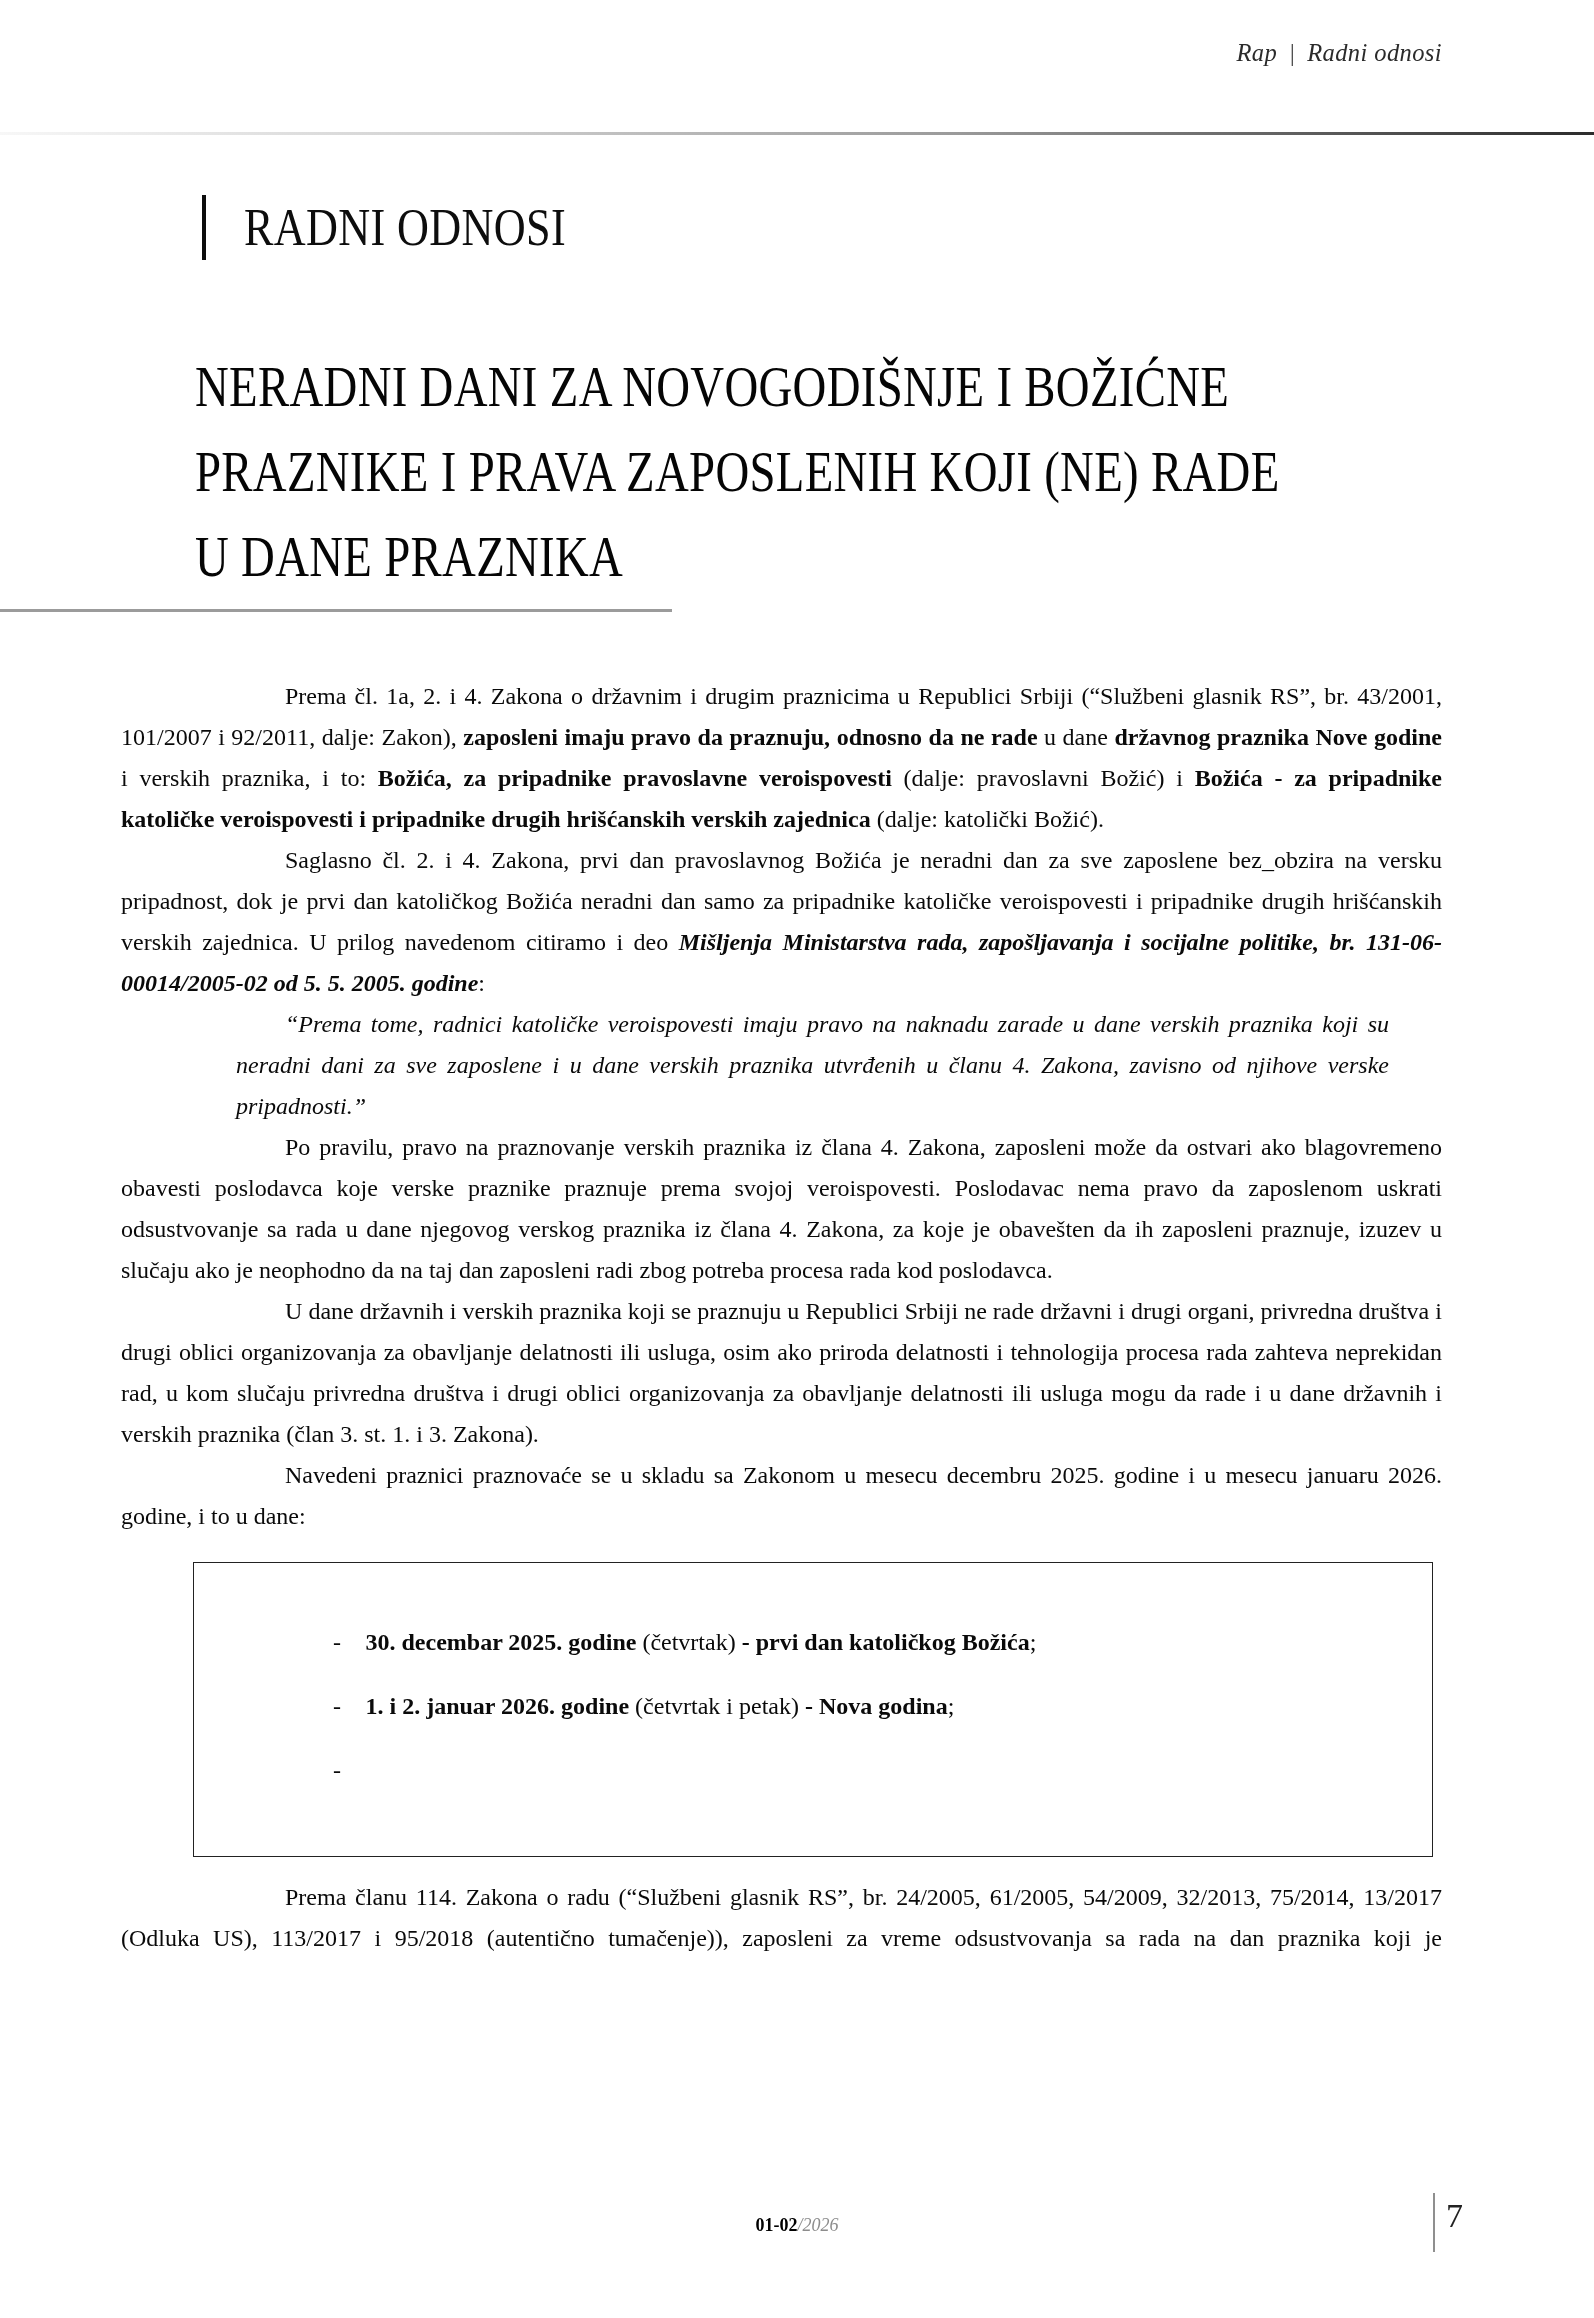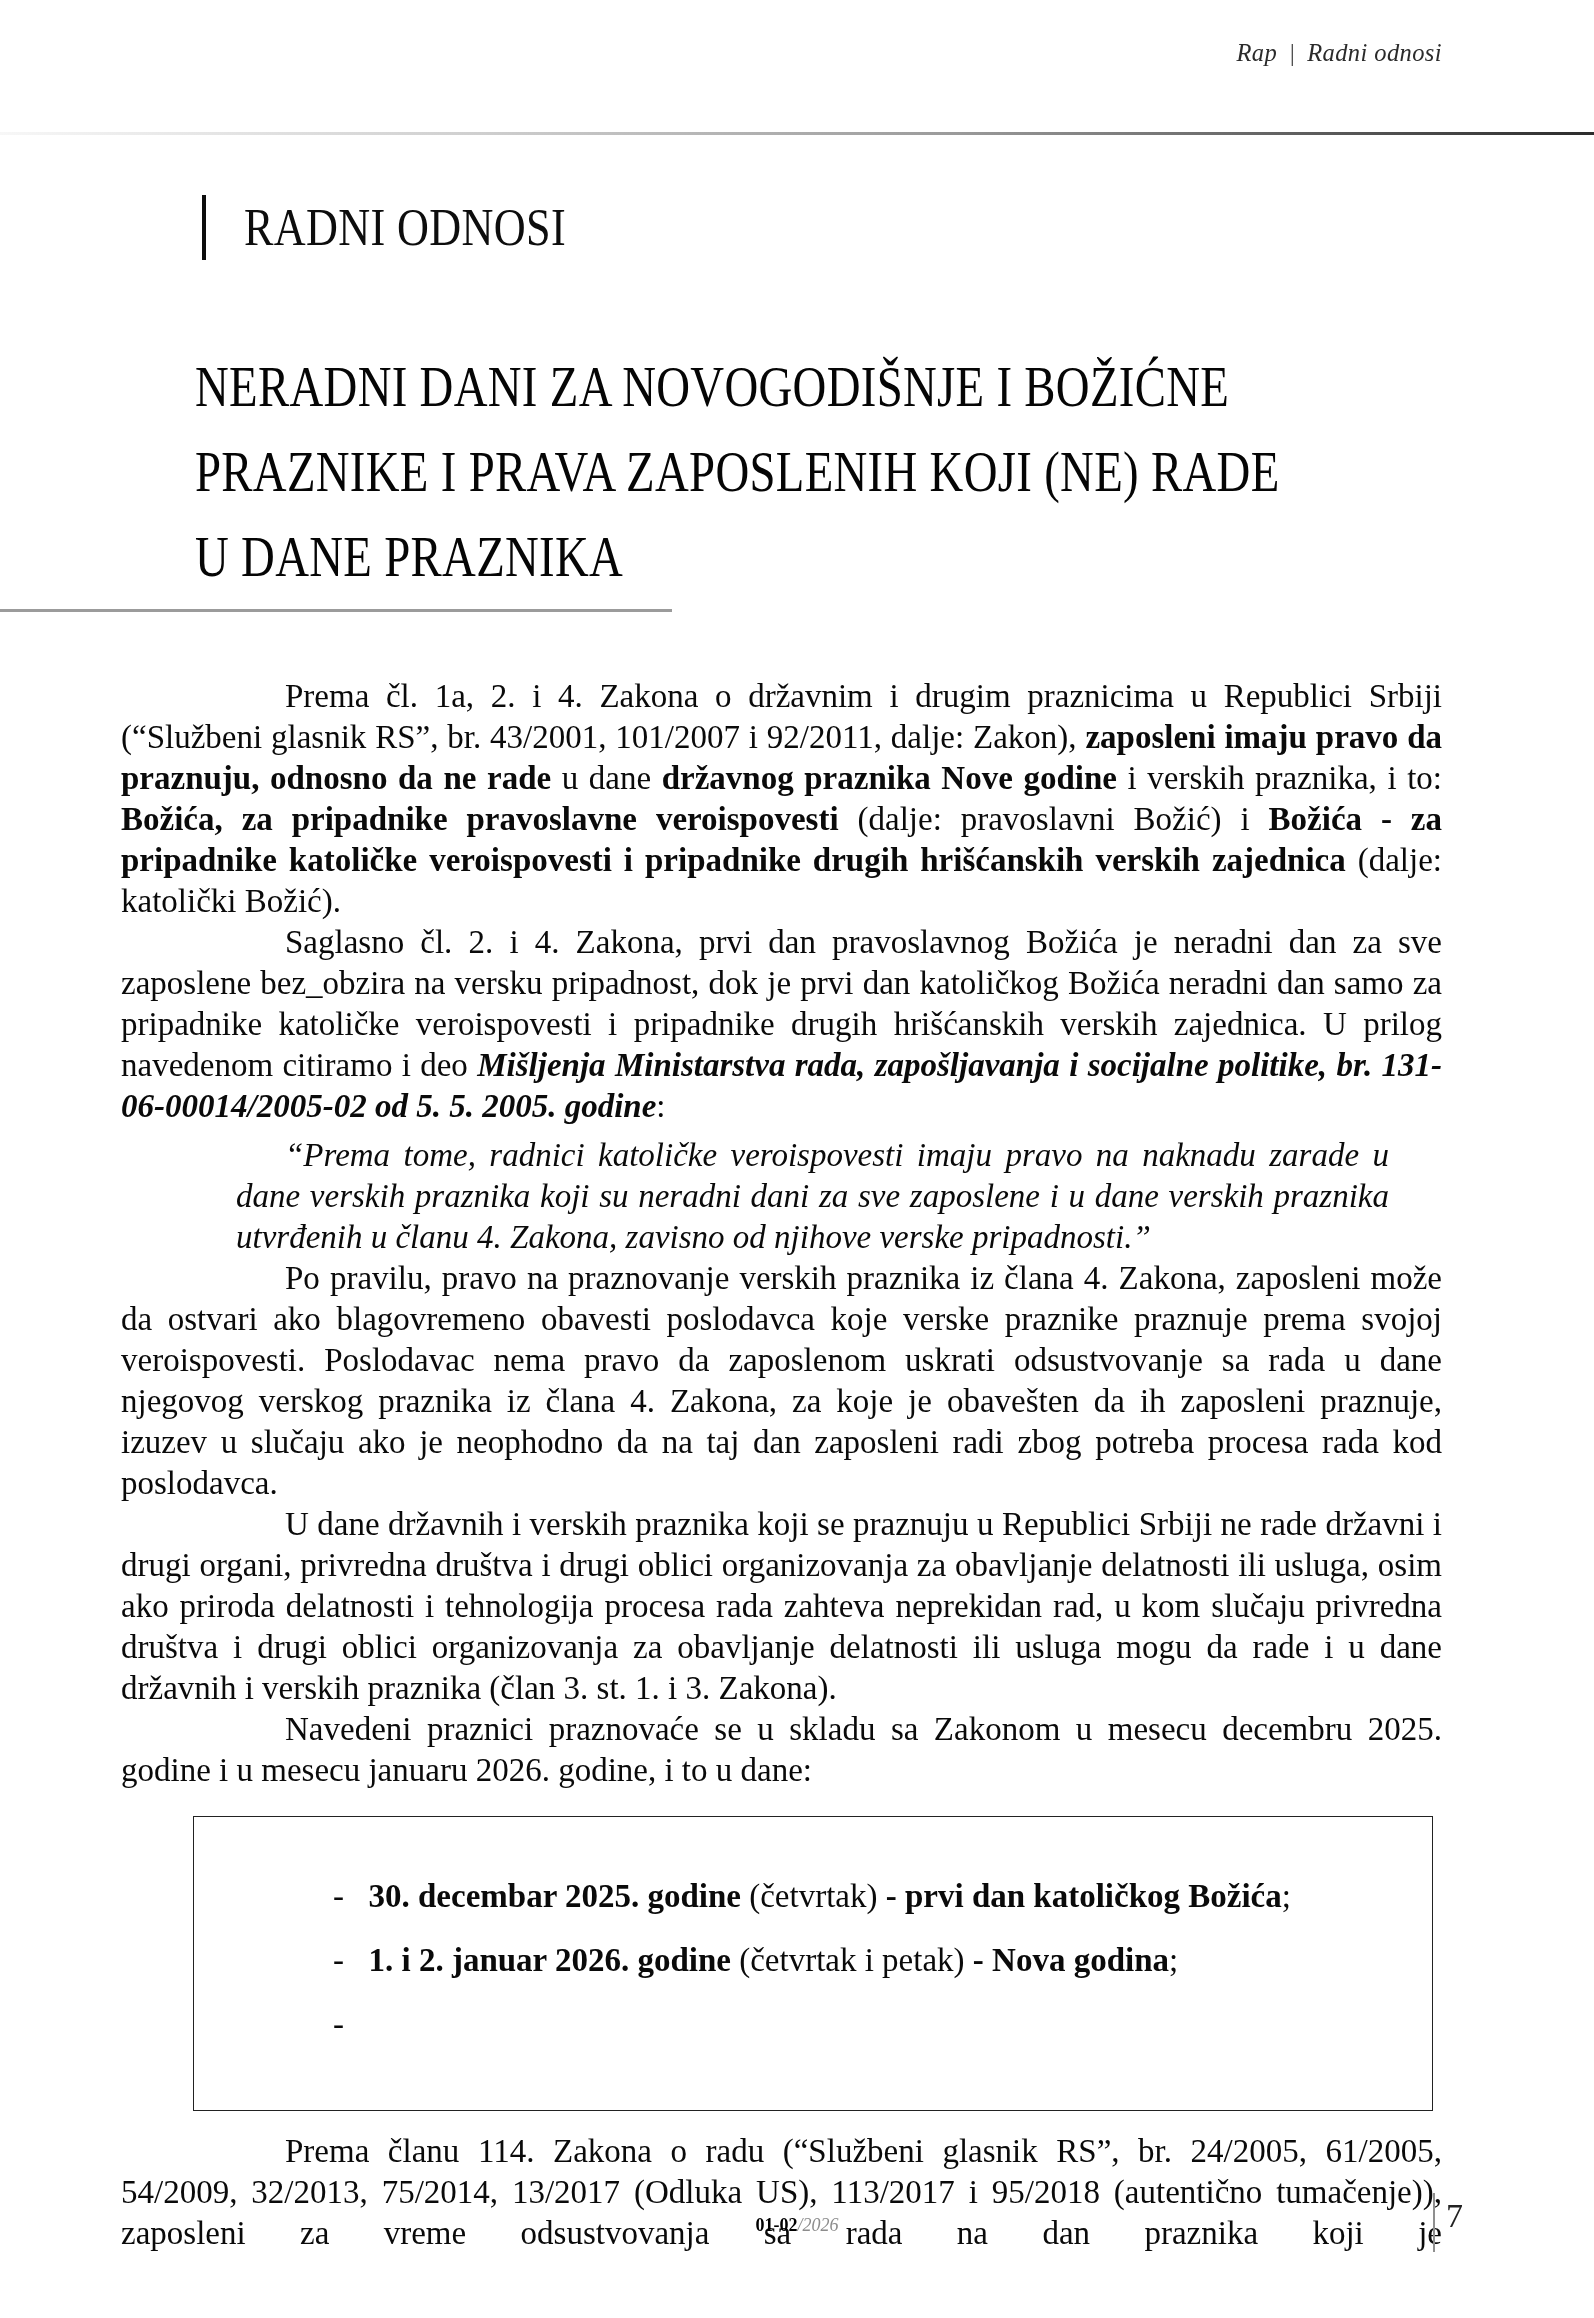--- a/index.html
+++ b/index.html
@@ -43,25 +43,25 @@
     font-size:57px;line-height:85px;color:#050505;
     transform:scaleX(0.82);transform-origin:0 50%;
     white-space:nowrap;letter-spacing:0.4px;
   }
   .rule-left{
     position:absolute;top:609px;left:0;width:672px;height:2.5px;background:#9b9b9b;
   }
   
   .content{
     position:absolute;left:121px;top:676px;width:1321px;
-    font-size:33px;line-height:41px;text-align:justify;color:#0a0a0a;
+    font-size:24px;line-height:41px;text-align:justify;color:#0a0a0a;
   }
   .para{margin:0;text-indent:164px;}
   .quote{
-    margin:8px 53px 0 115px;text-indent:49px;font-style:italic;
+    margin:0 53px 0 115px;text-indent:49px;font-style:italic;
   }
   .b{font-weight:bold;}
   .i{font-style:italic;}
   
   .holiday-box{
     margin:24.5px 0 0 72px;width:1240px;box-sizing:border-box;
     border:1.6px solid #222;
     padding:47px 24.5px 54px 139px;
   }
   .holiday-item{

